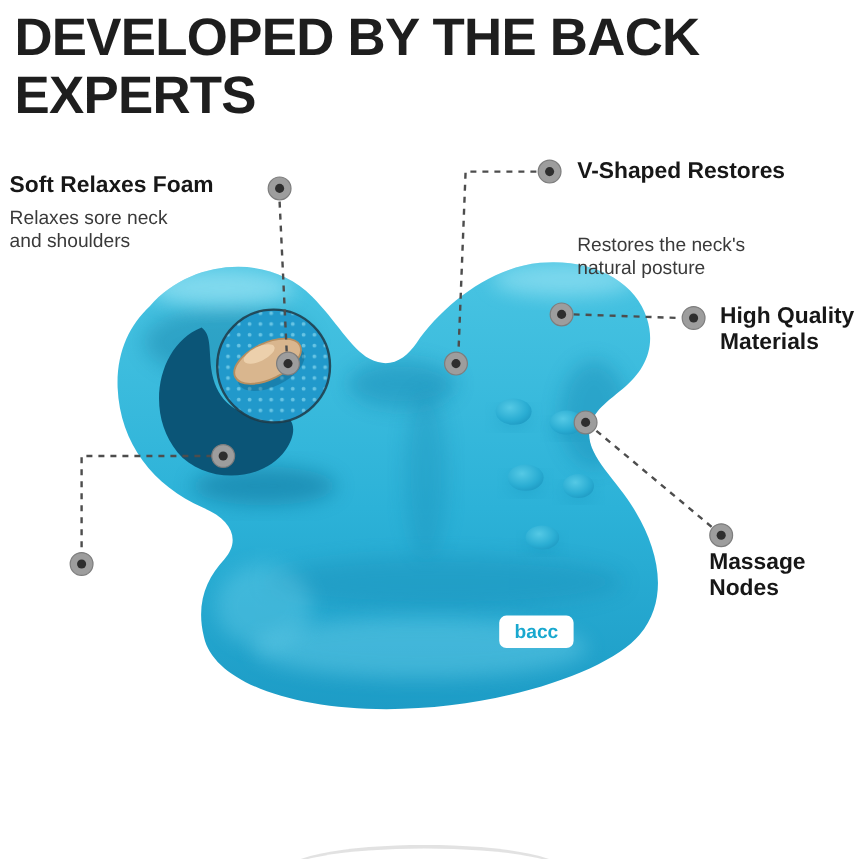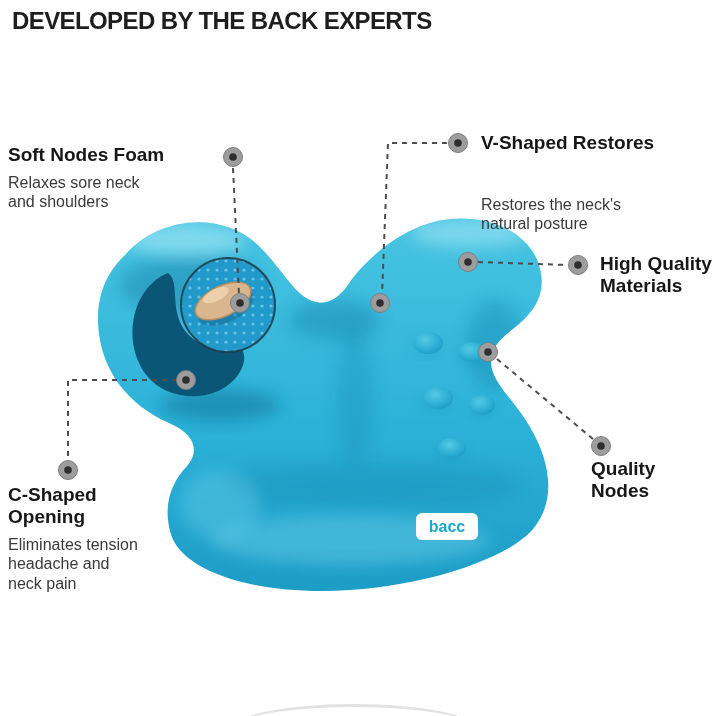--- a/index.html
+++ b/index.html
@@ -2,21 +2,21 @@
 <html><head>
 <meta charset="utf-8">
 <style>
   html,body { margin:0; padding:0; background:#ffffff; }
   .stage {
     position:relative; width:716px; height:716px; background:#ffffff;
     overflow:hidden; font-family:"Liberation Sans", sans-serif;
   }
   .headline {
     position:absolute; left:12px; top:8px; width:704px; z-index:4;
-    font-weight:bold; font-size:24px; line-height:1.09; letter-spacing:-0.6px;
+    font-weight:bold; font-size:44px; line-height:1.09; letter-spacing:-0.6px;
     color:#1e1e1e;
   }
   .callout { position:absolute; z-index:4; }
   .callout-title { font-weight:bold; font-size:19px; color:#171717; line-height:1.15; }
   .callout-desc  { font-size:16px; color:#3a3a3a; line-height:1.22; margin-top:7px; }
   #product-svg { position:absolute; left:70px; top:195px; z-index:1; }
   #overlay-svg { position:absolute; left:0; top:0; z-index:3; pointer-events:none; }
   svg text { font-family:"Liberation Sans", sans-serif; }
   .bottom-artifact {
     position:absolute; left:232px; top:704px; width:244px; height:22px; z-index:2;
@@ -162,36 +162,32 @@
           <circle cx="68" cy="470" r="3.8" fill="#2e2e2e"></circle>
       </g>
       <g>
         <circle cx="186" cy="380" r="9.5" fill="#9d9d9d" stroke="#7d7d7d"></circle>
           <circle cx="186" cy="380" r="3.8" fill="#2e2e2e"></circle>
       </g>
     </g>
   </svg>
 
   <div class="callout" style="left:8px; top:144px; width:215px;">
-    <div class="callout-title">Soft Nodes Foam</div>
+    <div class="callout-title">Soft Relaxes Foam</div>
     <div class="callout-desc" style="width:160px;">Relaxes sore neck and shoulders</div>
   </div>
 
   <div class="callout" style="left:481px; top:132px; width:230px;">
     <div class="callout-title">V-Shaped Restores</div>
     <div class="callout-desc" style="width:165px;margin-top:41px;">Restores the neck's natural posture</div>
   </div>
 
   <div class="callout" style="left:600px; top:253px; width:130px;">
     <div class="callout-title">High Quality Materials</div>
   </div>
 
   <div class="callout" style="left:591px; top:458px; width:120px;">
-    <div class="callout-title" style="width:100px;">Quality Nodes</div>
+    <div class="callout-title" style="width:100px;">Massage Nodes</div>
   </div>
 
-  <div class="callout" style="left:8px; top:484px; width:160px;">
-    <div class="callout-title" style="width:110px;">C-Shaped Opening</div>
-    <div class="callout-desc" style="width:130px;">Eliminates tension headache and neck pain</div>
-  </div>
 
   <div class="bottom-artifact"></div>
 </div>
 
 </body></html>

